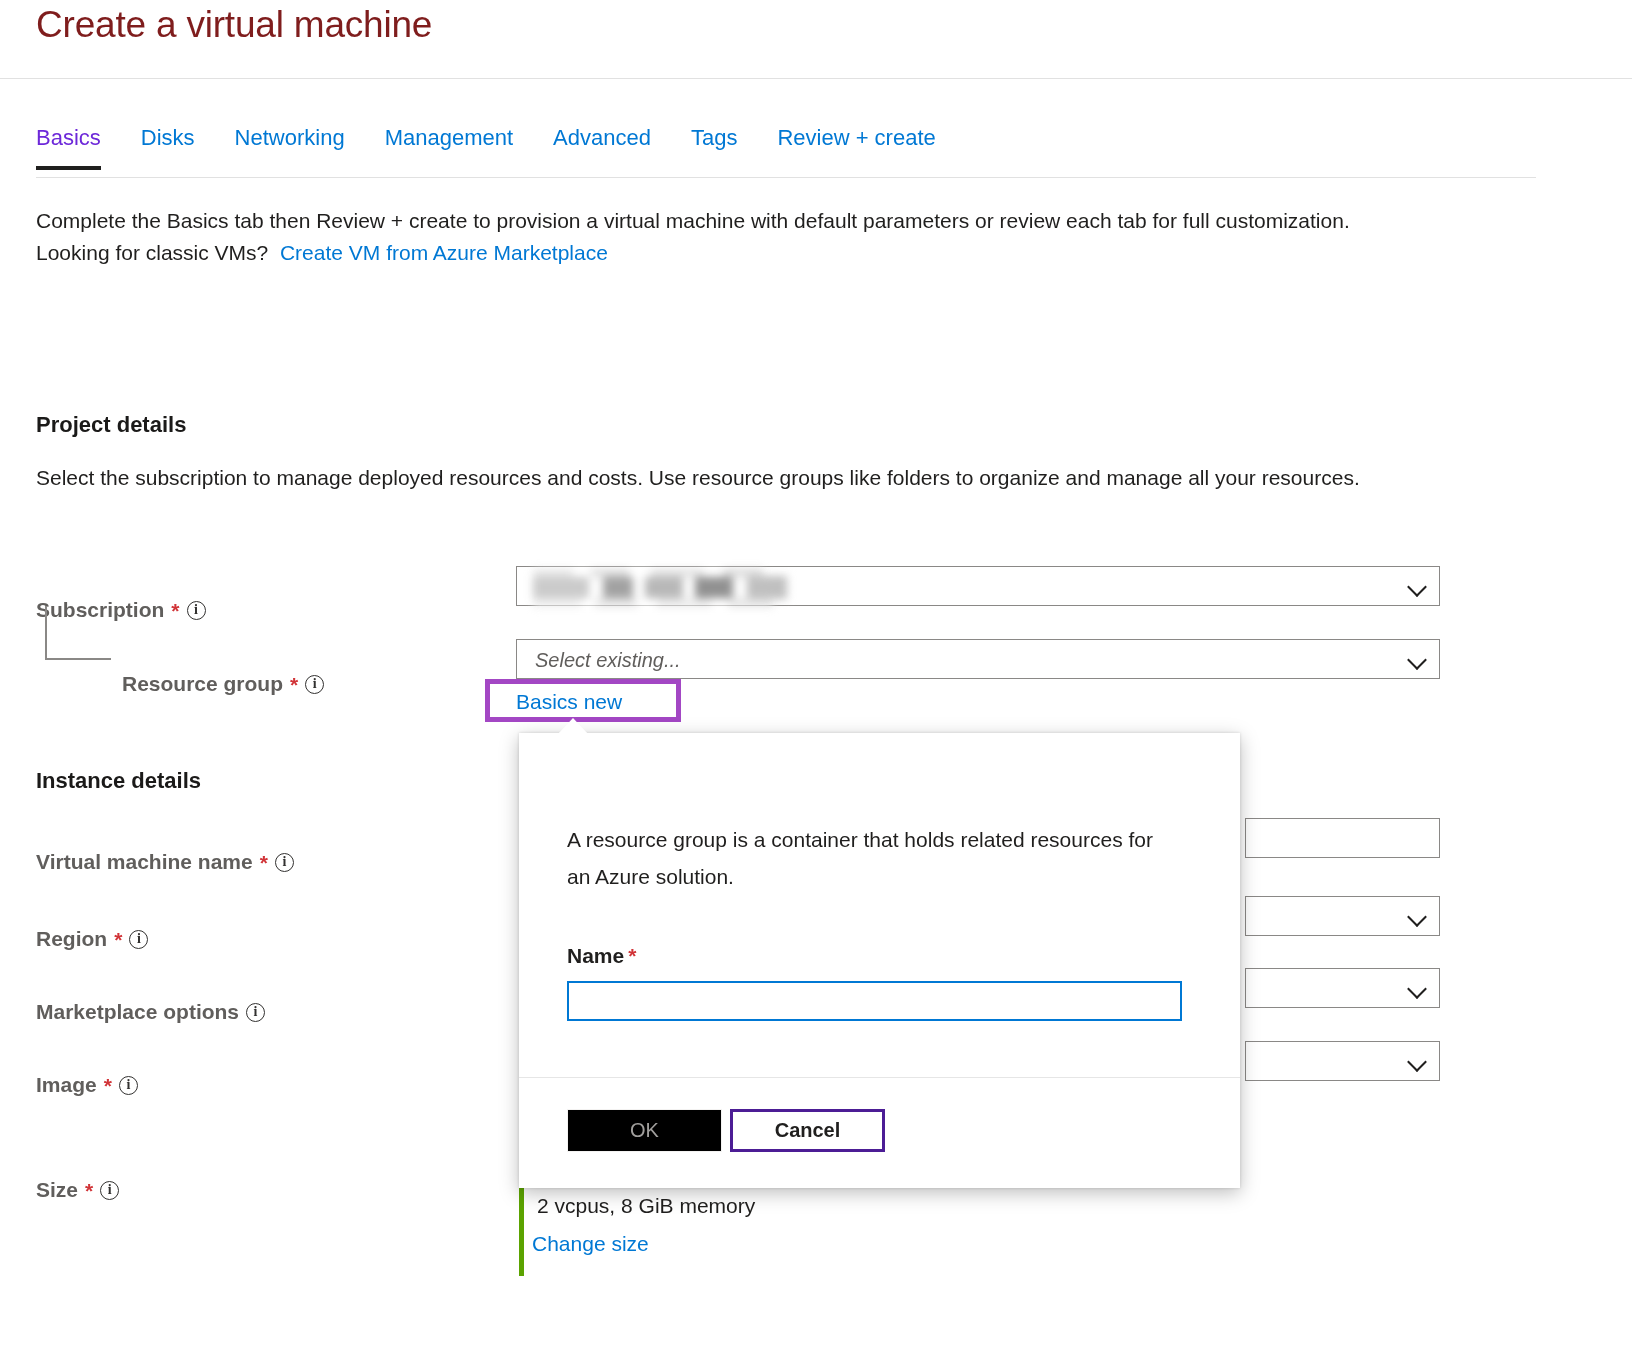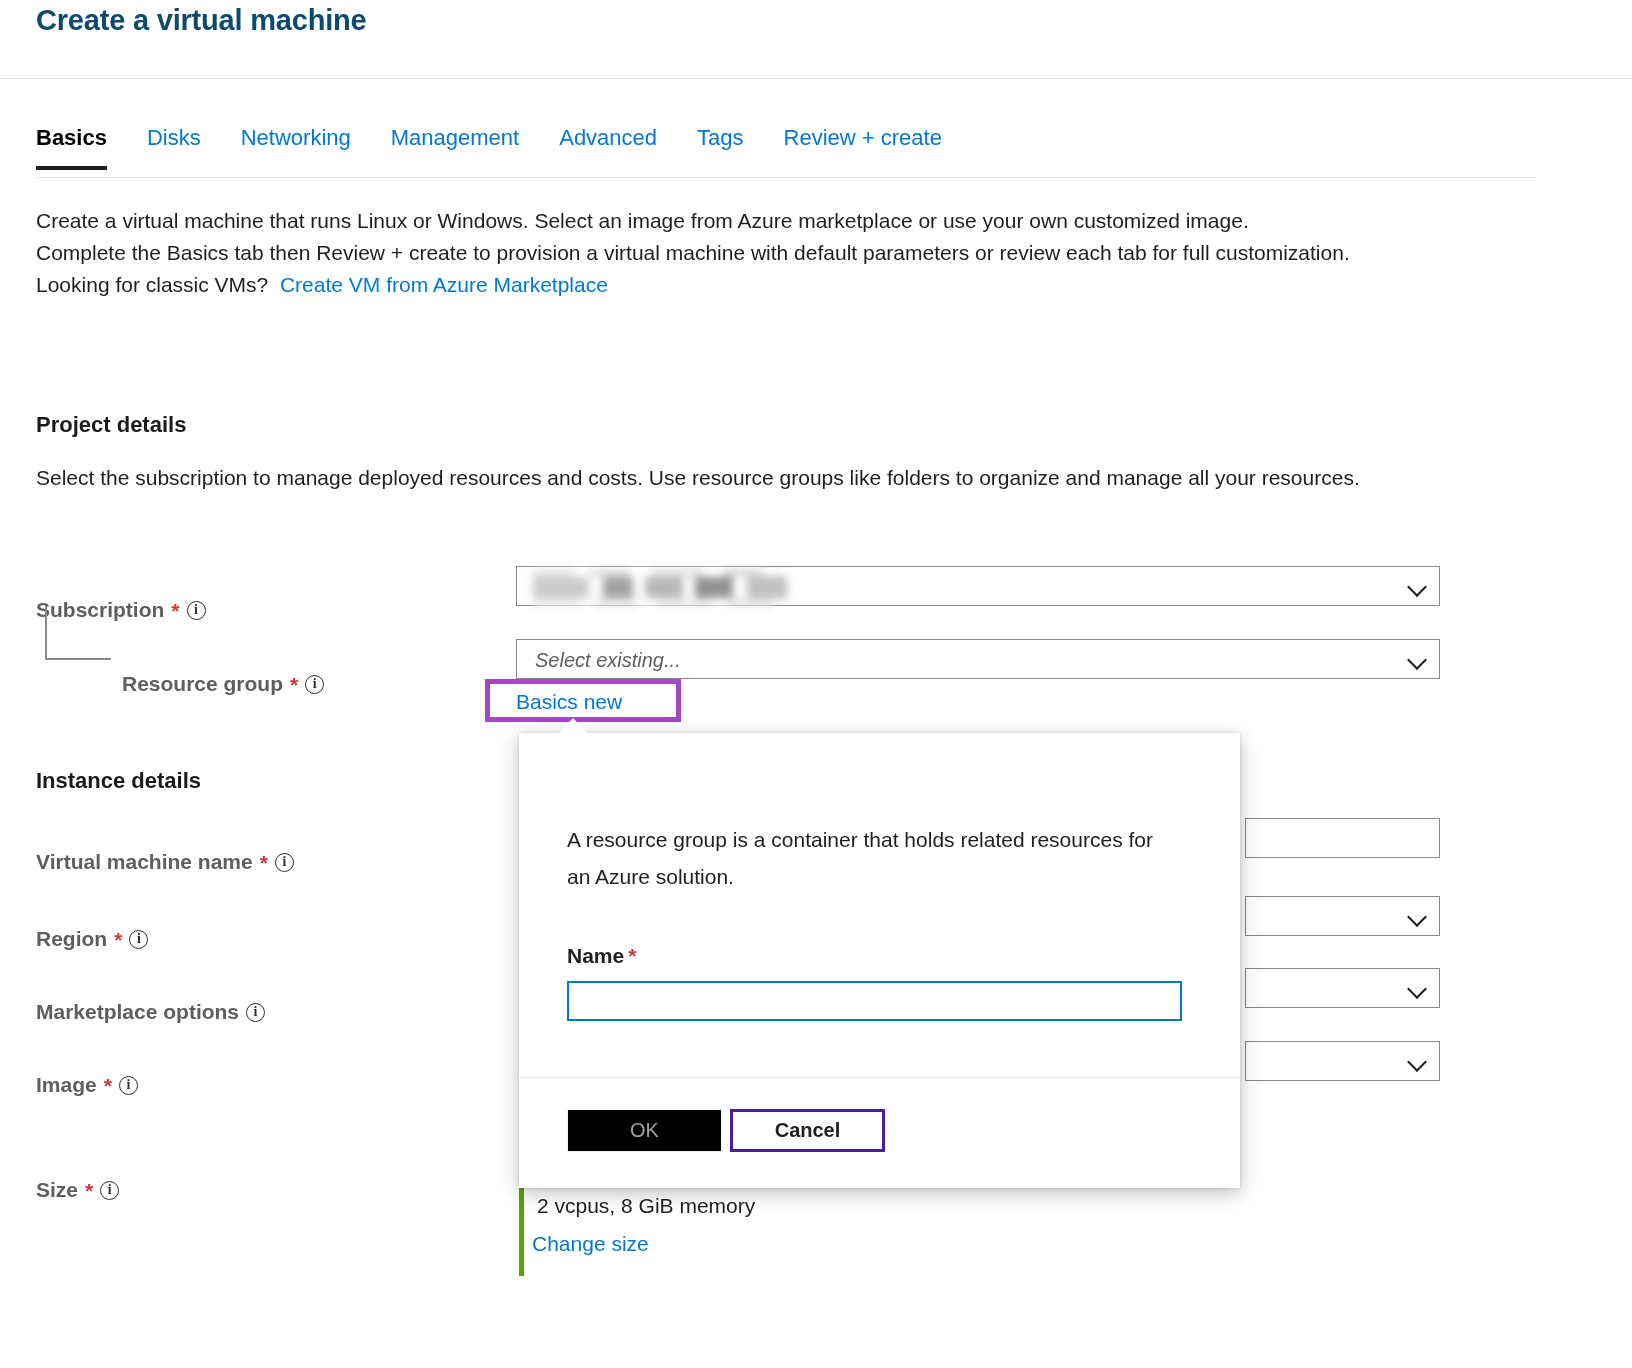--- a/index.html
+++ b/index.html
@@ -23,24 +23,24 @@
     left: 0; top: 0;
     width: 1632px;
     height: 79px;
     box-sizing: border-box;
     border-bottom: 1px solid #e1e1e1;
   }
   .page-title {
     position: absolute;
     left: 36px;
     top: 4px;
-    font-size: 29px;
-    font-weight: bold;
+    font-size: 37px;
+    font-weight: normal;
     letter-spacing: -0.2px;
-    color: #0c4a6e;
+    color: #7f1d1d;
   }
 
   
   .tab-bar {
     position: absolute;
     left: 36px;
     top: 125px;
     width: 1500px;
     height: 52px;
     border-bottom: 1px solid #e1e1e1;
@@ -51,22 +51,22 @@
     position: relative;
     font-size: 22px;
     color: #0078d4;
     padding: 0 0 19px 0;
     margin-right: 40px;
     cursor: pointer;
     white-space: nowrap;
     line-height: 26px;
   }
   .tab.selected {
-    color: #000000;
-    font-weight: bold;
+    color: #6d28d9;
+    font-weight: normal;
   }
   .tab.selected::after {
     content: "";
     position: absolute;
     left: 0; right: 0;
     bottom: 0;
     height: 4px;
     background: #201f1e;
   }
 
@@ -392,21 +392,20 @@
   <div class="tab selected">Basics</div>
   <div class="tab">Disks</div>
   <div class="tab">Networking</div>
   <div class="tab">Management</div>
   <div class="tab">Advanced</div>
   <div class="tab">Tags</div>
   <div class="tab">Review + create</div>
 </div>
 
 <div class="intro">
-  <p>Create a virtual machine that runs Linux or Windows. Select an image from Azure marketplace or use your own customized image.</p>
   <p class="line2">Complete the Basics tab then Review + create to provision a virtual machine with default parameters or review each tab for full customization.</p>
   <p>
     <span>Looking for classic VMs?</span>&nbsp;&nbsp;<span class="link">Create VM from Azure Marketplace</span>
   </p>
 </div>
 
 <div class="section-title" style="left:36px; top:412px;">Project details</div>
 <div class="section-sub" style="left:36px; top:462px; width:1400px;">Select the subscription to manage deployed resources and costs. Use resource groups like folders to organize and manage all your resources.</div>
 
 <div class="form-label" style="left:36px; top:570px;">

